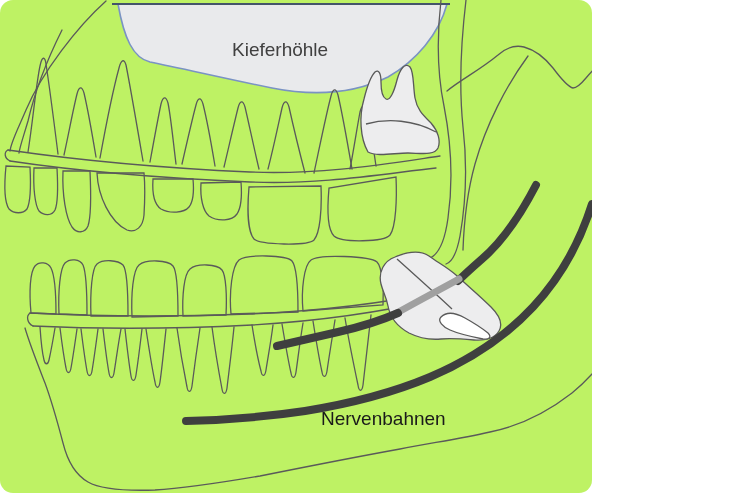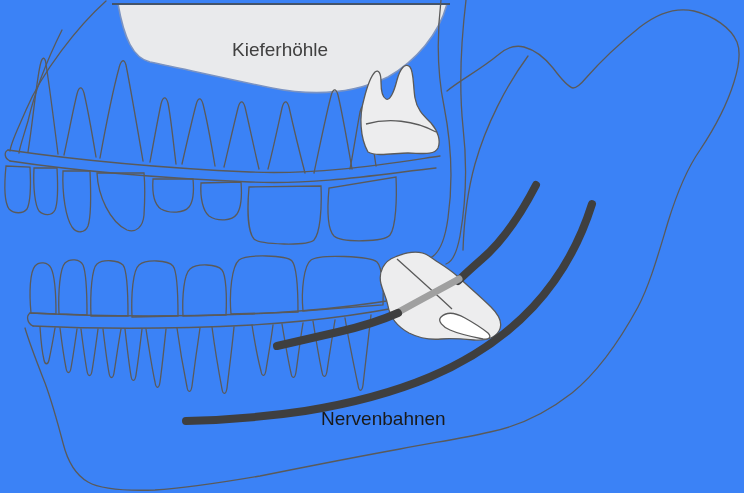--- a/index.html
+++ b/index.html
@@ -1,17 +1,17 @@
 <!DOCTYPE html>
 <html><head>
 <meta charset="utf-8">
 <style>
   html,body{margin:0;padding:0;background:#fff;}
-  .stage{position:relative;width:744px;height:493px;background:#3b82f6;overflow:hidden;
-         font-family:"Liberation Sans", sans-serif;}
+  .stage{position:relative;width:592px;height:493px;background:#bef264;overflow:hidden;
+         font-family:"Liberation Sans", sans-serif;border-radius:13px;}
   svg{position:absolute;left:0;top:0;}
   text{font-family:"Liberation Sans", sans-serif;}
   .label-sinus{font-size:19px;}
   .label-nerve{font-size:19px;}
 </style>
 </head>
 <body>
 
 <div class="stage">
 <svg width="744" height="493" viewBox="0 0 744 493">

